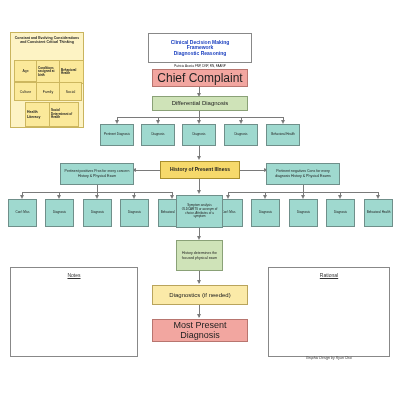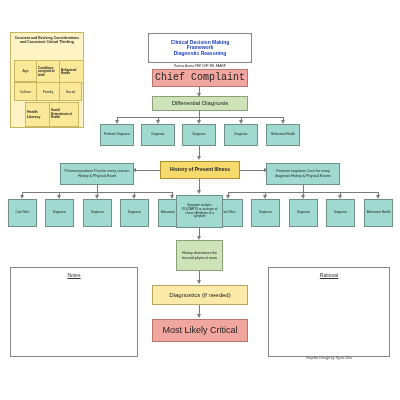--- a/index.html
+++ b/index.html
@@ -21,21 +21,21 @@
   .gold{background:#f6d96b;border-color:#a98f2d;}
   .red{background:#f2a6a0;border-color:#b8756f;}
   .white{background:#ffffff;border-color:#888;}
   .yellowpanel{background:#fdf3c4;border:1px solid #c9b45e;}
   .yellowcell{background:#fbe99a;border:1px solid #cdb75f;}
 
   .t3{font-size:3px;}
   .t35{font-size:3.5px;}
   .t5{font-size:5px;}
   .t6{font-size:6px;}
-  .t8{font-size:10px;font-family:Liberation Mono, monospace;}
+  .t8{font-size:12px;}
   .t9{font-size:9px;}
   .bold{font-weight:bold;}
   .blue{color:#1a3fbf;}
   .dark{color:#222;}
 
   .line{position:absolute;background:#7a7a7a;}
   .vline{width:1px;}
   .hline{height:1px;}
 
   .arrow{position:absolute;width:0;height:0;}
@@ -230,21 +230,21 @@
   <div class="arrow arrow-down" style="left:197px;top:280px;"></div>
 
   <div class="box yellow" style="left:152px;top:285px;width:96px;height:20px;">
     <span class="t6 dark">Diagnostics (if needed)</span>
   </div>
 
   <div class="line vline" style="left:199px;top:305px;height:12px;"></div>
   <div class="arrow arrow-down" style="left:197px;top:314px;"></div>
 
   <div class="box red" style="left:152px;top:319px;width:96px;height:23px;">
-    <span class="t9 dark">Most Likely Critical</span>
+    <span class="t9 dark">Most Present Diagnosis</span>
   </div>
 
   <div class="box white" style="left:10px;top:267px;width:128px;height:90px;"></div>
   <div class="panel-label" style="left:10px;top:272px;width:128px;text-align:center;">Notes</div>
 
   <div class="box white" style="left:268px;top:267px;width:122px;height:90px;"></div>
   <div class="panel-label" style="left:268px;top:272px;width:122px;text-align:center;">Rational</div>
 
   <div class="credit" style="left:268px;top:356px;width:122px;text-align:center;">Graphic Design by Ryan Choi</div>
 

